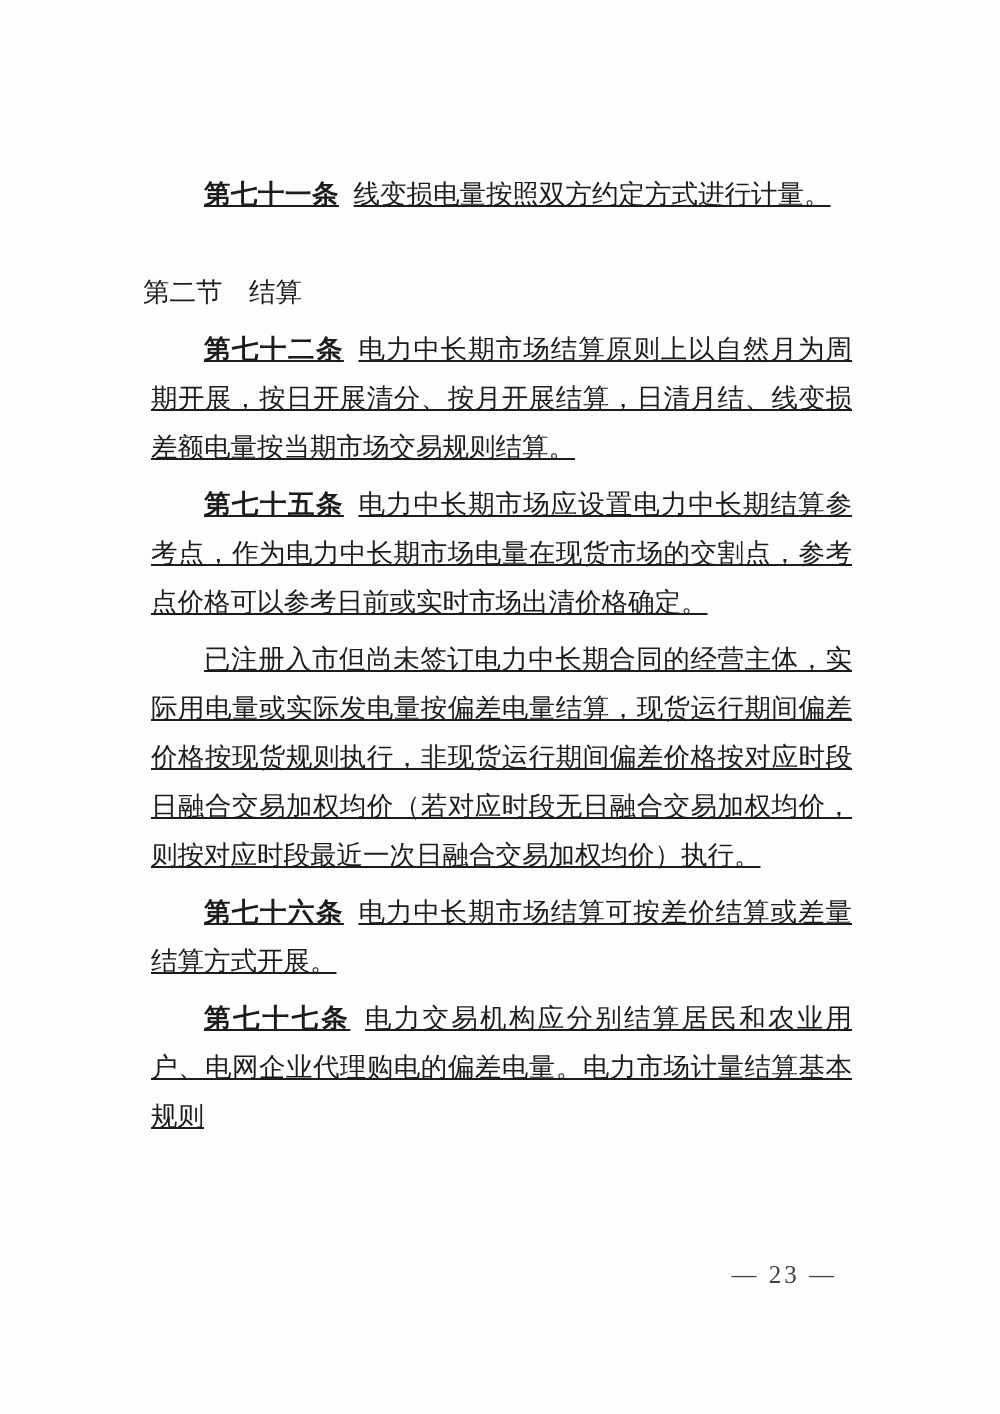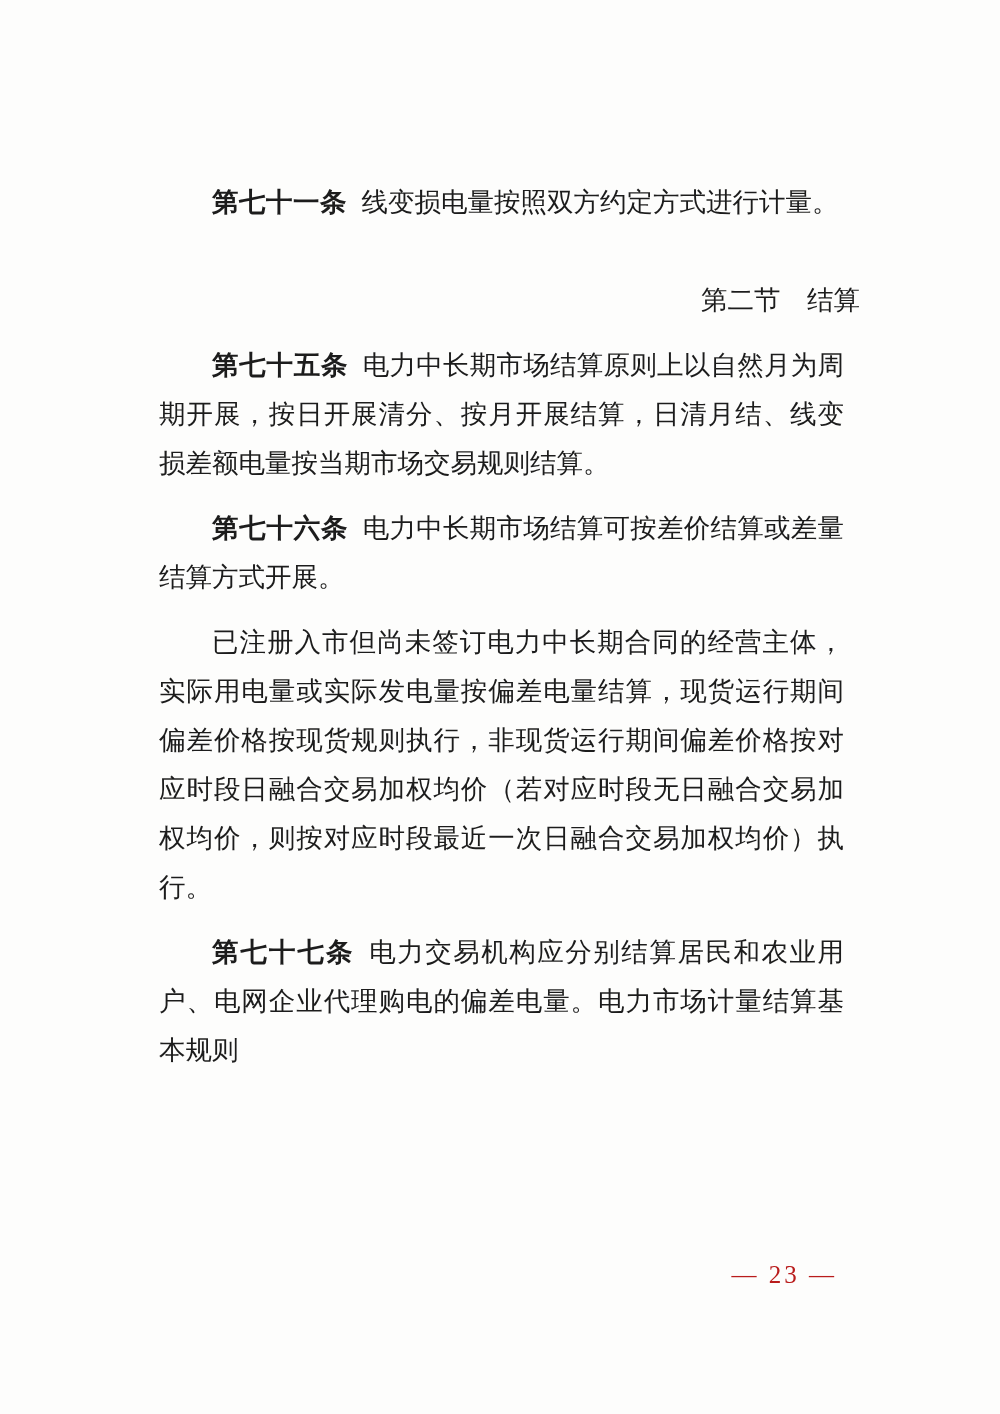--- a/index.html
+++ b/index.html
@@ -20,65 +20,67 @@
   .content {
     position: absolute;
     left: 143px;
     top: 162px;
     width: 717px;
     font-size: 26.5px;
     line-height: 49px;
     text-align: justify;
   }
   .content p {
-    margin: 16px;
+    margin: 8px;
     padding: 0;
     text-indent: 2em;
+    text-decoration: underline;
   }
   .term {
     font-weight: 700;
     margin-right: 0.55em;
     letter-spacing: 0.5px;
   }
   .section-heading {
     margin: 49px 0 0 0;
     font-size: 26.5px;
     line-height: 49px;
     font-weight: 400;
-    text-align: right;
+    text-align: left;
     text-indent: 0;
   }
   .page-number {
     position: absolute;
     top: 1260px;
     right: 163px;
     font-size: 25px;
     line-height: 30px;
-    color: #b91c1c;
+    color: #404040;
     letter-spacing: 3px;
     white-space: nowrap;
   }
 </style>
 </head>
 <body>
 
 <div class="page">
   <div class="content">
 
     <p><span class="term">第七十一条</span><span>线变损电量按照双方约定方式进行计量。</span></p>
 
 
 
     <h2 class="section-heading">第二节　结算</h2>
 
-    <p><span class="term">第七十五条</span><span>电力中长期市场结算原则上以自然月为周期开展，按日开展清分、按月开展结算，日清月结、线变损差额电量按当期市场交易规则结算。</span></p>
+    <p><span class="term">第七十二条</span><span>电力中长期市场结算原则上以自然月为周期开展，按日开展清分、按月开展结算，日清月结、线变损差额电量按当期市场交易规则结算。</span></p>
 
+    <p><span class="term">第七十五条</span><span>电力中长期市场应设置电力中长期结算参考点，作为电力中长期市场电量在现货市场的交割点，参考点价格可以参考日前或实时市场出清价格确定。</span></p>
+
+    <p><span>已注册入市但尚未签订电力中长期合同的经营主体，实际用电量或实际发电量按偏差电量结算，现货运行期间偏差价格按现货规则执行，非现货运行期间偏差价格按对应时段日融合交易加权均价（若对应时段无日融合交易加权均价，则按对应时段最近一次日融合交易加权均价）执行。</span></p>
 
     <p><span class="term">第七十六条</span><span>电力中长期市场结算可按差价结算或差量结算方式开展。</span></p>
-
-    <p><span>已注册入市但尚未签订电力中长期合同的经营主体，实际用电量或实际发电量按偏差电量结算，现货运行期间偏差价格按现货规则执行，非现货运行期间偏差价格按对应时段日融合交易加权均价（若对应时段无日融合交易加权均价，则按对应时段最近一次日融合交易加权均价）执行。</span></p>
 
     <p><span class="term">第七十七条</span><span>电力交易机构应分别结算居民和农业用户、电网企业代理购电的偏差电量。电力市场计量结算基本规则</span></p>
 
   </div>
 
   <div class="page-number">— 23 —</div>
 </div>
 
 </body></html>

